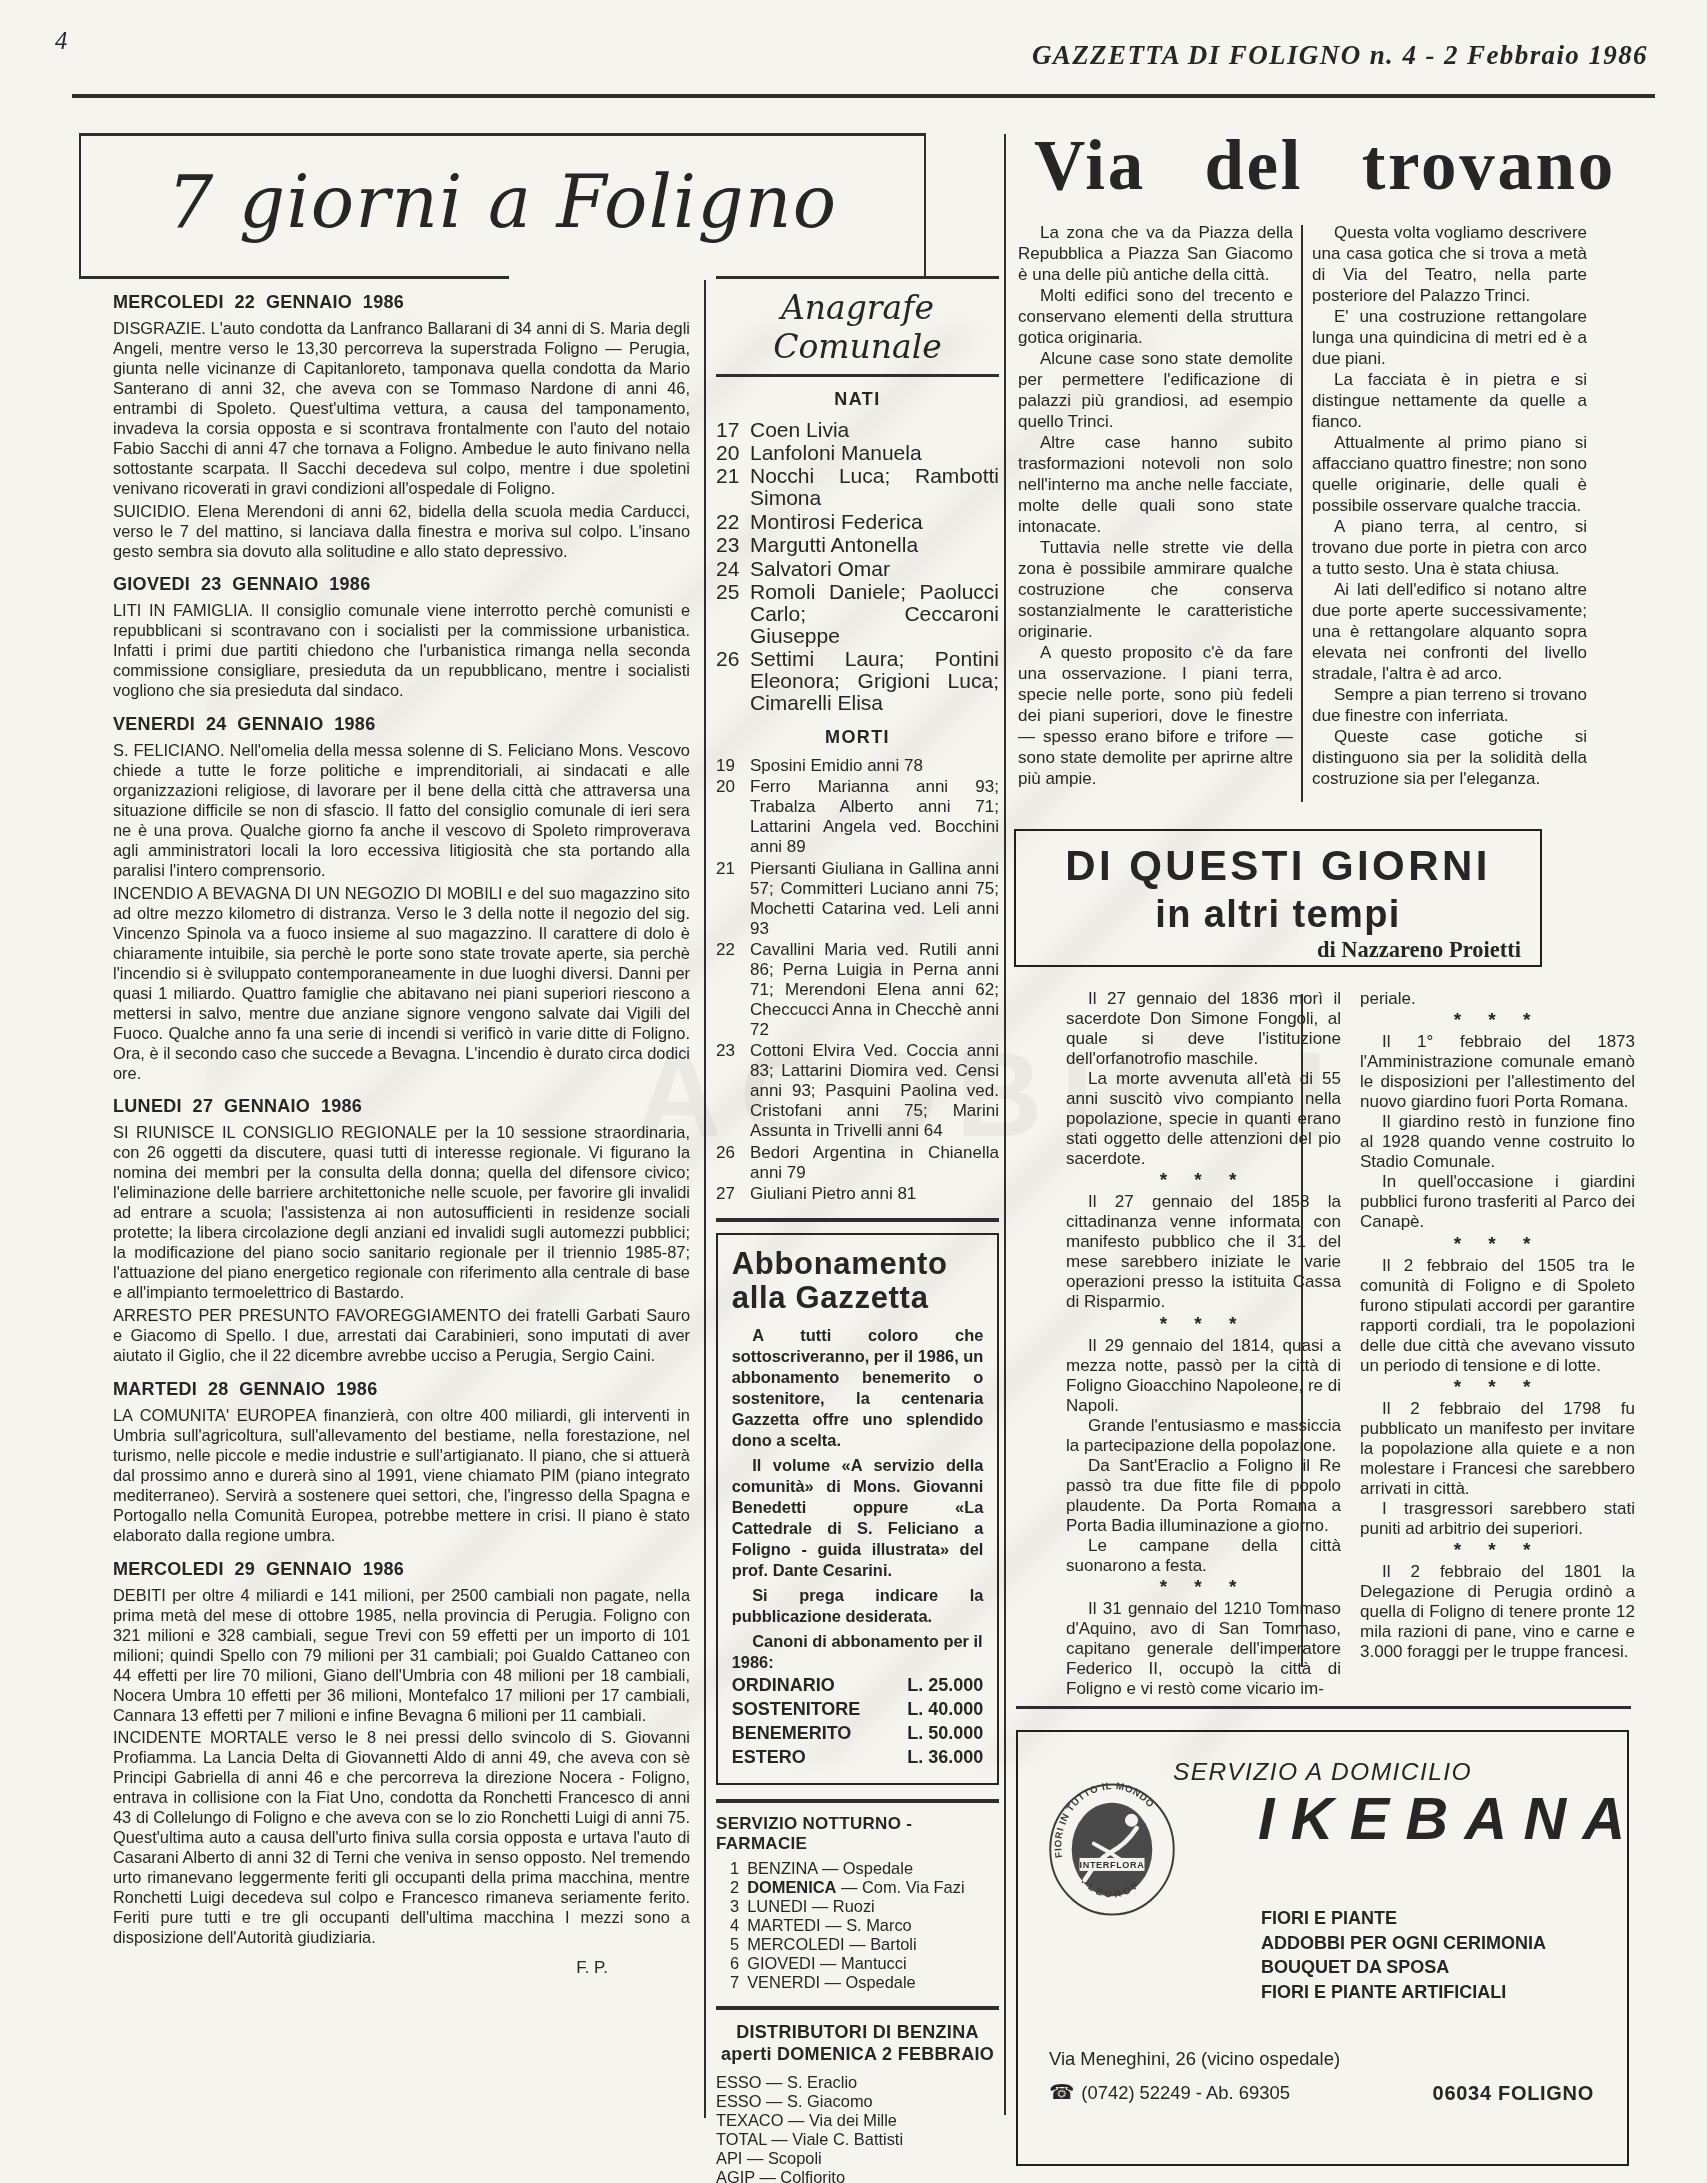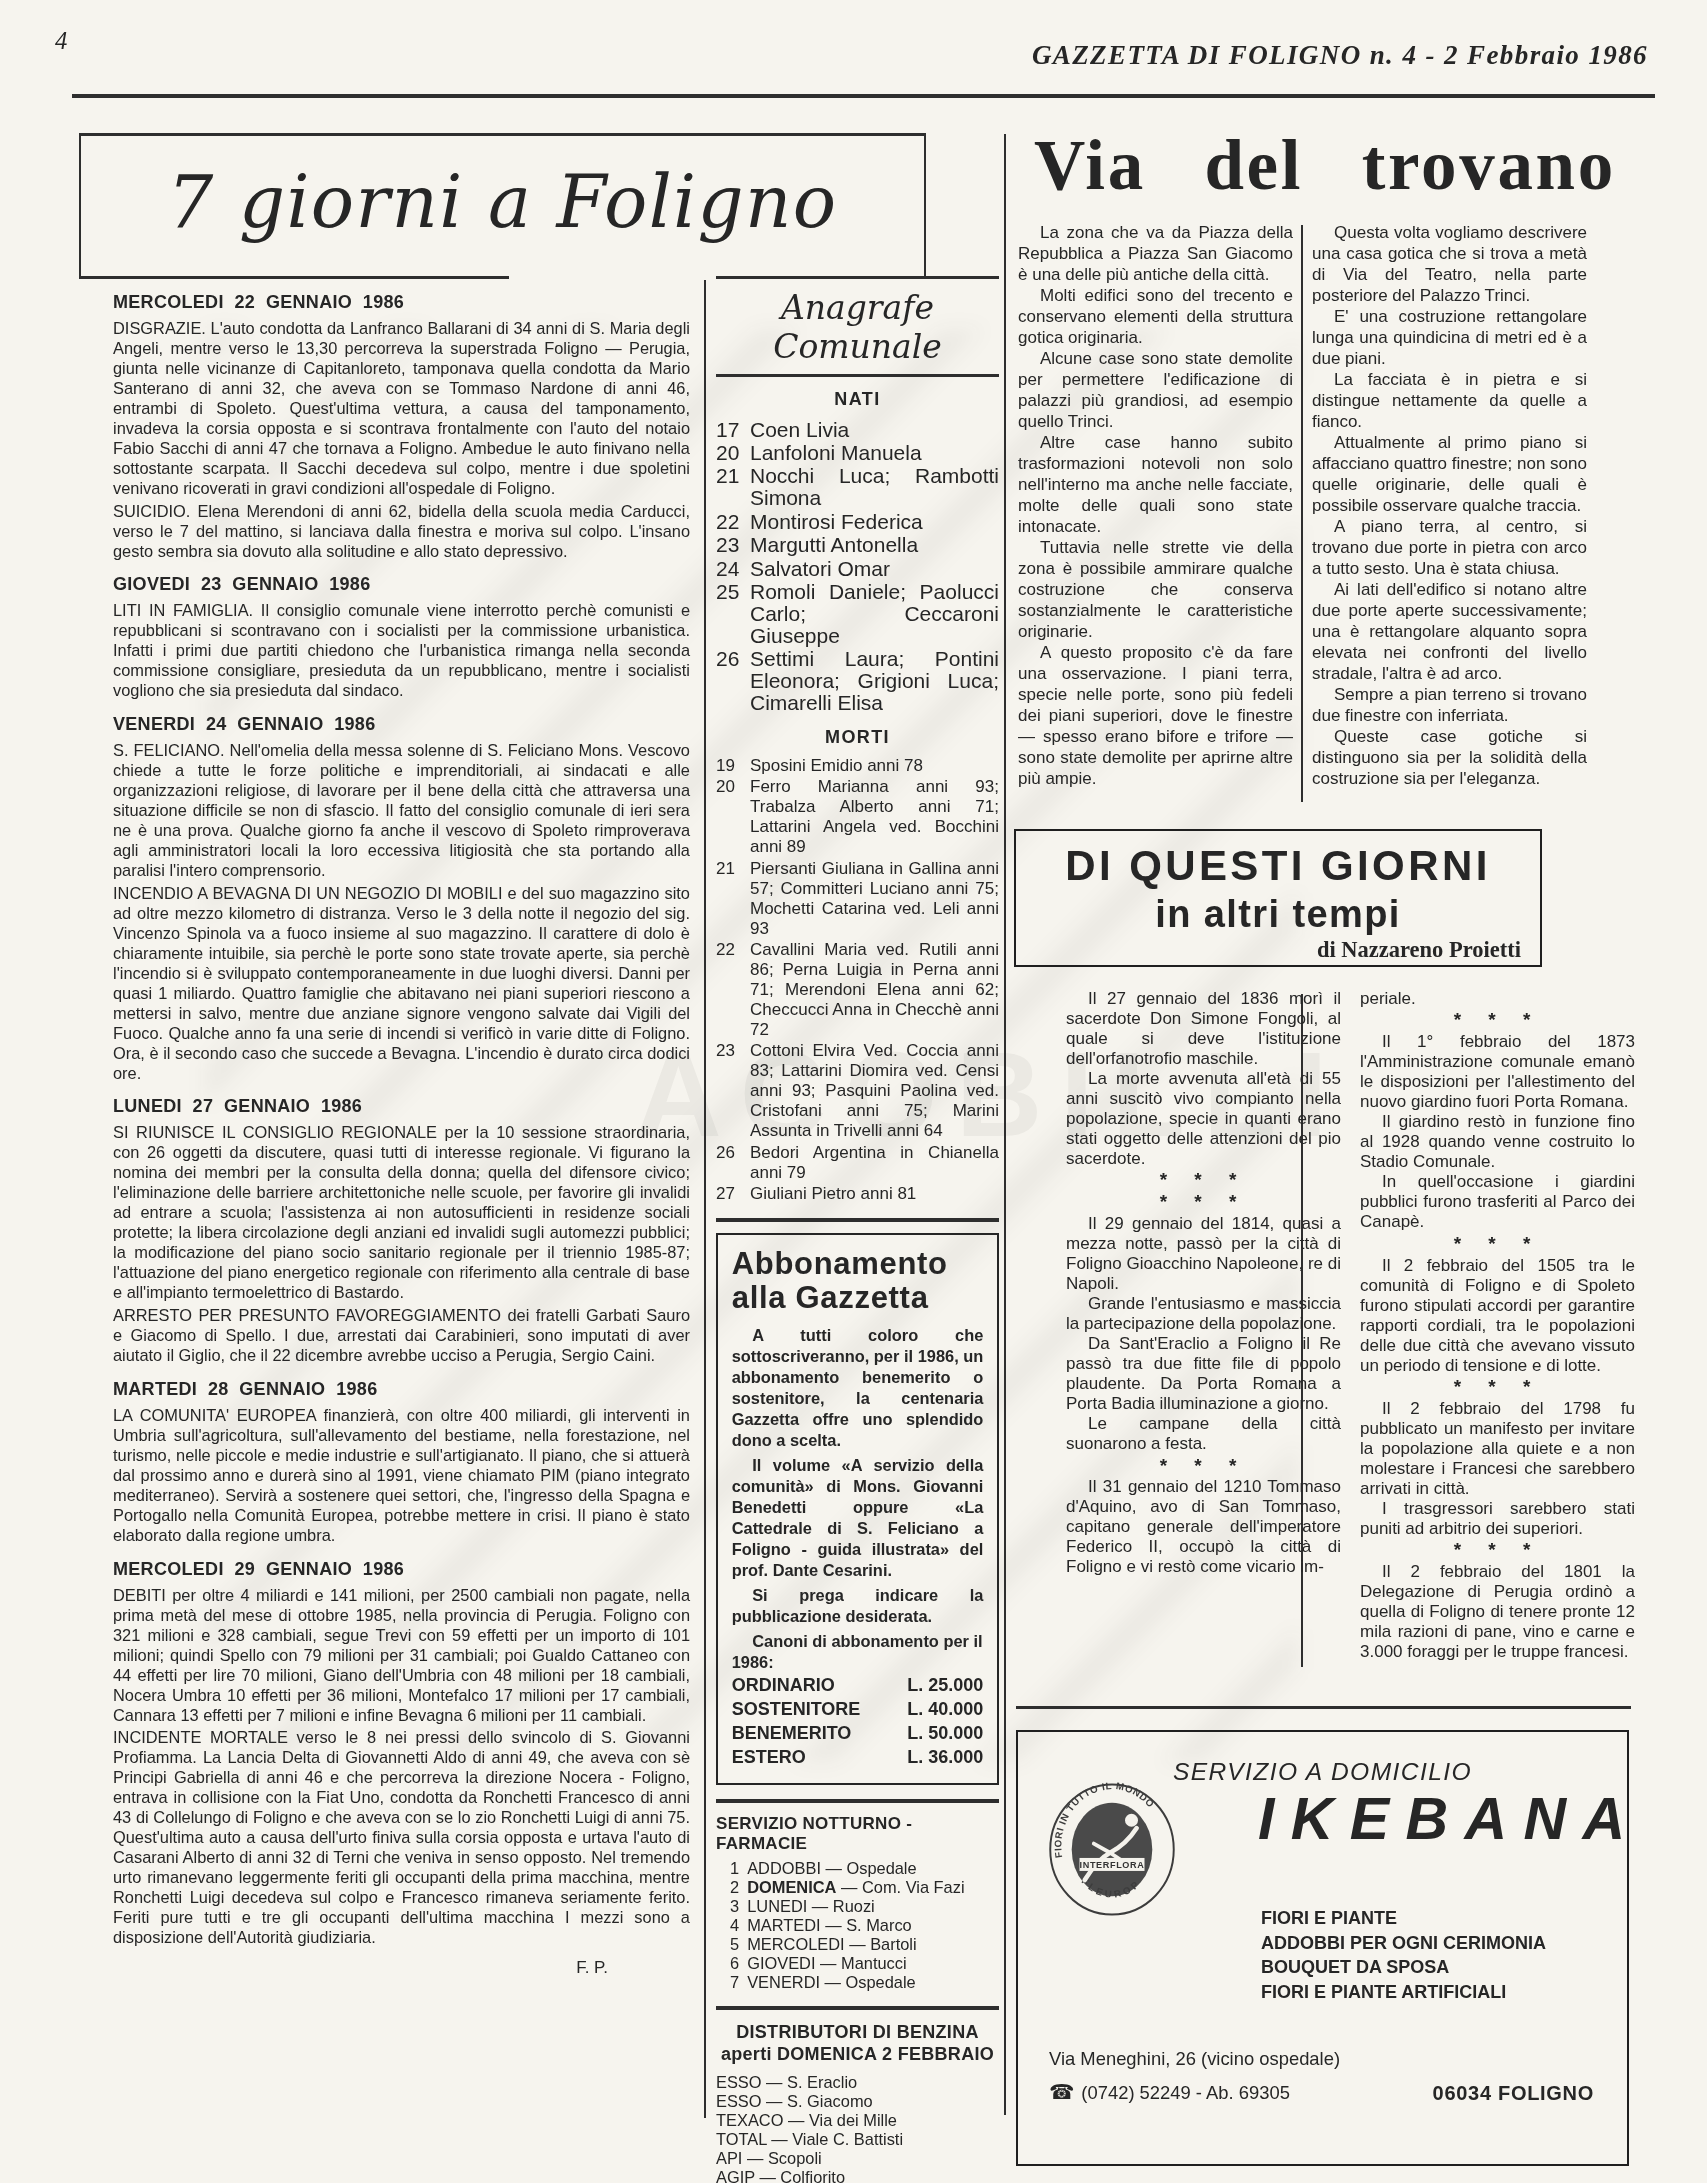--- a/index.html
+++ b/index.html
@@ -250,21 +250,21 @@
           <span class="rate-value">L. 36.000</span>
         </div>
       </div>
   </div>
 
   <div class="thick-rule"></div>
   <div id="pharm-title">SERVIZIO NOTTURNO - FARMACIE</div>
   <div id="pharm-list">
       <div class="pharm-row">
         <span class="pharm-num">1</span>
-        <span class="pharm-text"><span>ADDOBBI</span> — Ospedale</span>
+        <span class="pharm-text"><span>BENZINA</span> — Ospedale</span>
       </div>
       <div class="pharm-row">
         <span class="pharm-num">2</span>
         <span class="pharm-text"><span class="pharm-strong">DOMENICA</span> — Com. Via Fazi</span>
       </div>
       <div class="pharm-row">
         <span class="pharm-num">3</span>
         <span class="pharm-text"><span>LUNEDI</span> — Ruozi</span>
       </div>
       <div class="pharm-row">
@@ -322,20 +322,21 @@
 
 <div id="dq-box" class="abs">
   <div id="dq-t1">DI QUESTI GIORNI</div>
   <div id="dq-t2">in altri tempi</div>
   <div id="dq-byline">di Nazzareno Proietti</div>
 </div>
 <div id="dq-col1" class="abs news-col">
     <p>Il 27 gennaio del 1836 morì il sacerdote Don Simone Fongoli, al quale si deve l'istituzione dell'orfanotrofio maschile.</p>
     <p>La morte avvenuta all'età di 55 anni suscitò vivo compianto nella popolazione, specie in quanti erano stati oggetto delle attenzioni del pio sacerdote.</p>
     <div class="star-sep">* * *</div>
+    <p>Il 27 gennaio del 1858 la cittadinanza venne informata con manifesto pubblico che il 31 del mese sarebbero iniziate le varie operazioni presso la istituita Cassa di Risparmio.</p>
     <div class="star-sep">* * *</div>
     <p>Il 29 gennaio del 1814, quasi a mezza notte, passò per la città di Foligno Gioacchino Napoleone, re di Napoli.</p>
     <p>Grande l'entusiasmo e massiccia la partecipazione della popolazione.</p>
     <p>Da Sant'Eraclio a Foligno il Re passò tra due fitte file di popolo plaudente. Da Porta Romana a Porta Badia illuminazione a giorno.</p>
     <p>Le campane della città suonarono a festa.</p>
     <div class="star-sep">* * *</div>
     <p>Il 31 gennaio del 1210 Tommaso d'Aquino, avo di San Tommaso, capitano generale dell'imperatore Federico II, occupò la città di Foligno e vi restò come vicario im-</p>
   </div>
 <div id="dq-col2" class="abs news-col">
     <p class="noindent">periale.</p>

